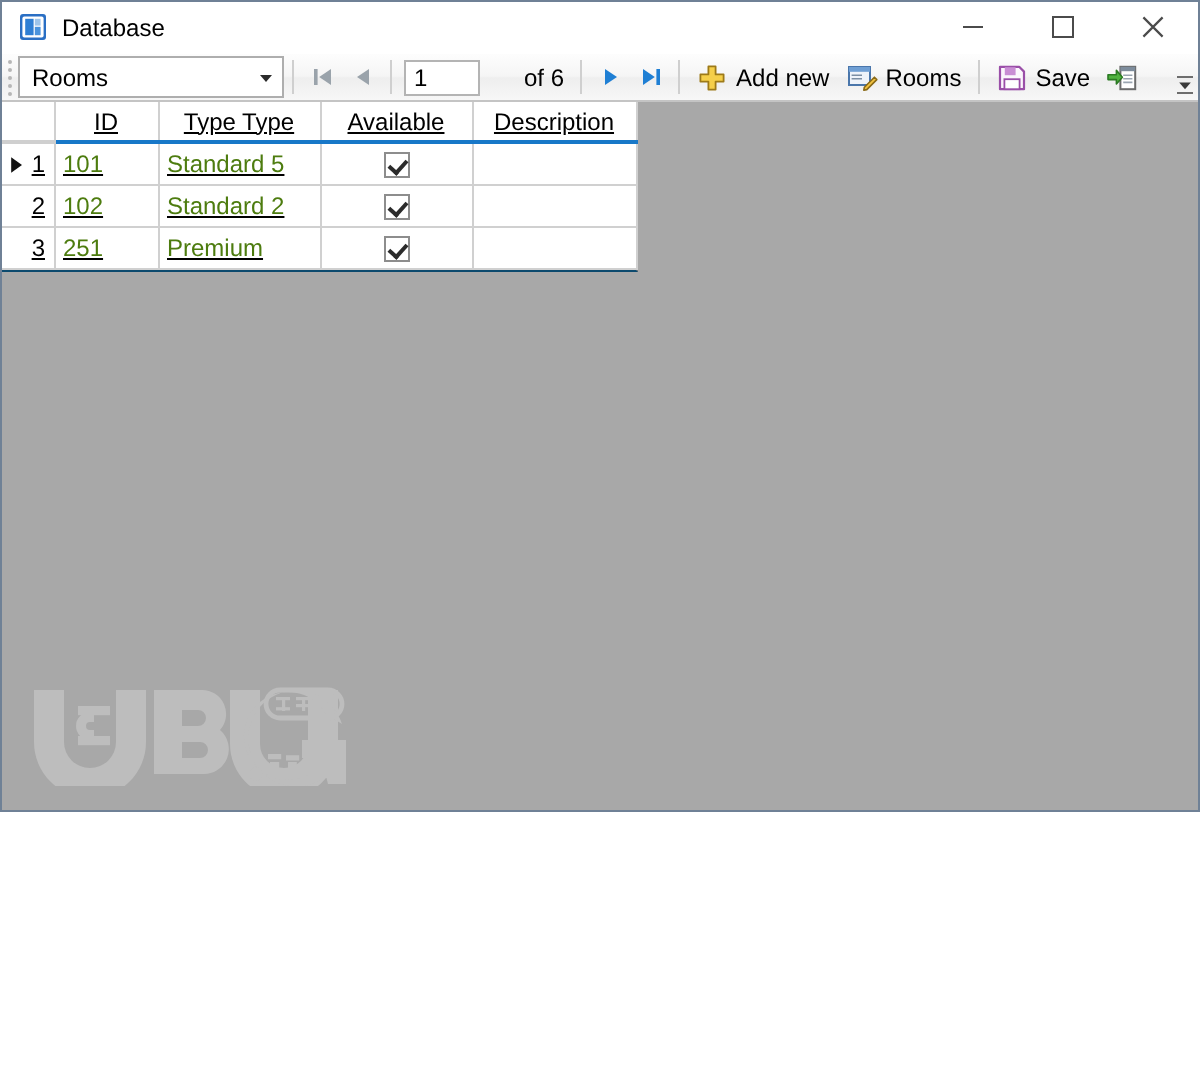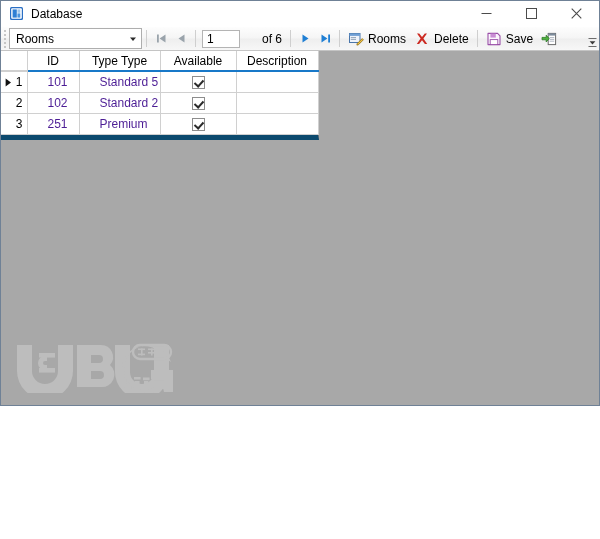--- a/index.html
+++ b/index.html
@@ -191,22 +191,23 @@
     overflow: hidden;
   }
 
   
   .grid {
     position: absolute;
     left: 0; top: 0;
     width: 318px;
     background: #ffffff;
     border-right: 1px solid #7a7a7a;
-    border-bottom: 5px solid #0c4a6e;
-    box-sizing: border-box;
+    border-bottom: 1px solid #0c4a6e;
+    box-sizing: border-box;
+    text-decoration: underline;
   }
   table.dgv {
     border-collapse: collapse;
     width: 100%;
     table-layout: fixed;
     font-size: 12px;
     font-family: "Liberation Sans", sans-serif;
   }
   table.dgv col.c-sel  { width: 26px; }
   table.dgv col.c-id   { width: 52px; }
@@ -227,23 +228,23 @@
     vertical-align: middle;
   }
   table.dgv thead th.h-sel {
     border-bottom: 2px solid #cfcfcf;
     border-right: 1px solid #d0d0d0;
   }
   table.dgv tbody td {
     height: 20px;
     border-right: 1px solid #d0d0d0;
     border-bottom: 1px solid #d0d0d0;
-    padding: 0 20px;
-    font-size: 12px;
-    color: #4c1d95;
+    padding: 0 4px;
+    font-size: 12px;
+    color: #4d7c0f;
     vertical-align: middle;
     overflow: hidden;
     white-space: nowrap;
     background: #ffffff;
   }
   table.dgv tbody td.cell-sel {
     padding: 0;
     text-align: right;
     background: #ffffff;
     position: relative;
@@ -383,41 +384,41 @@
     </div>
     <div class="navbtn">
       <svg width="13" height="13" viewBox="0 0 13 13">
         <path d="M2.5 2.5 L2.5 10.5 L8.4 6.5 Z" fill="#1f7fd4"></path>
         <rect x="9.2" y="2.5" width="1.8" height="8" fill="#1f7fd4"></rect>
       </svg>
     </div>
 
     <span class="sep"></span>
 
+    <div class="tool-item">
+      <span class="ticon">
+        <svg width="16" height="16" viewBox="0 0 16 16">
+          <path d="M6.2 2.2h3.6v4h4v3.6h-4v4H6.2v-4h-4V6.2h4z" fill="#f5cf4a" stroke="#9d7a18" stroke-width="0.9" stroke-linejoin="round"></path>
+        </svg>
+      </span>
+      <span class="tlabel">Add new</span>
+    </div>
 
     <div class="tool-item">
       <span class="ticon">
         <svg width="16" height="16" viewBox="0 0 16 16">
           <rect x="1.5" y="2.5" width="10.5" height="9" fill="#eef3fa" stroke="#4a76ab" stroke-width="1"></rect>
           <rect x="1.5" y="2.5" width="10.5" height="2.4" fill="#6f9fd4"></rect>
           <path d="M2.8 6.6h5.2M2.8 8.4h5.2" stroke="#7b8ea4" stroke-width="0.8"></path>
           <path d="M9.2 12.6 L14.2 7.6 L15.4 8.8 L10.4 13.8 L8.9 14.1 Z" fill="#f3c33f" stroke="#8a6a16" stroke-width="0.8" stroke-linejoin="round"></path>
         </svg>
       </span>
       <span class="tlabel">Rooms</span>
     </div>
 
-    <div class="tool-item">
-      <span class="ticon">
-        <svg width="16" height="16" viewBox="0 0 16 16">
-          <path d="M3 2.4 L5.2 2.4 L8 6 L10.8 2.4 L13 2.4 L9.4 7.6 L13.2 13 L10.9 13 L8 9.2 L5.1 13 L2.8 13 L6.6 7.6 Z" fill="#cc2a22"></path>
-        </svg>
-      </span>
-      <span class="tlabel">Delete</span>
-    </div>
 
     <span class="sep"></span>
 
     <div class="tool-item">
       <span class="ticon">
         <svg width="16" height="16" viewBox="0 0 16 16">
           <path d="M2 2.4h9.6L14 4.8v8.8H2z" fill="#fbf6fc" stroke="#9a4fa8" stroke-width="1.1" stroke-linejoin="round"></path>
           <rect x="4.4" y="2.6" width="5.4" height="4" fill="#c98ed4"></rect>
           <rect x="4.2" y="8.6" width="7.6" height="5" fill="#ffffff" stroke="#9a4fa8" stroke-width="0.9"></rect>
         </svg>

